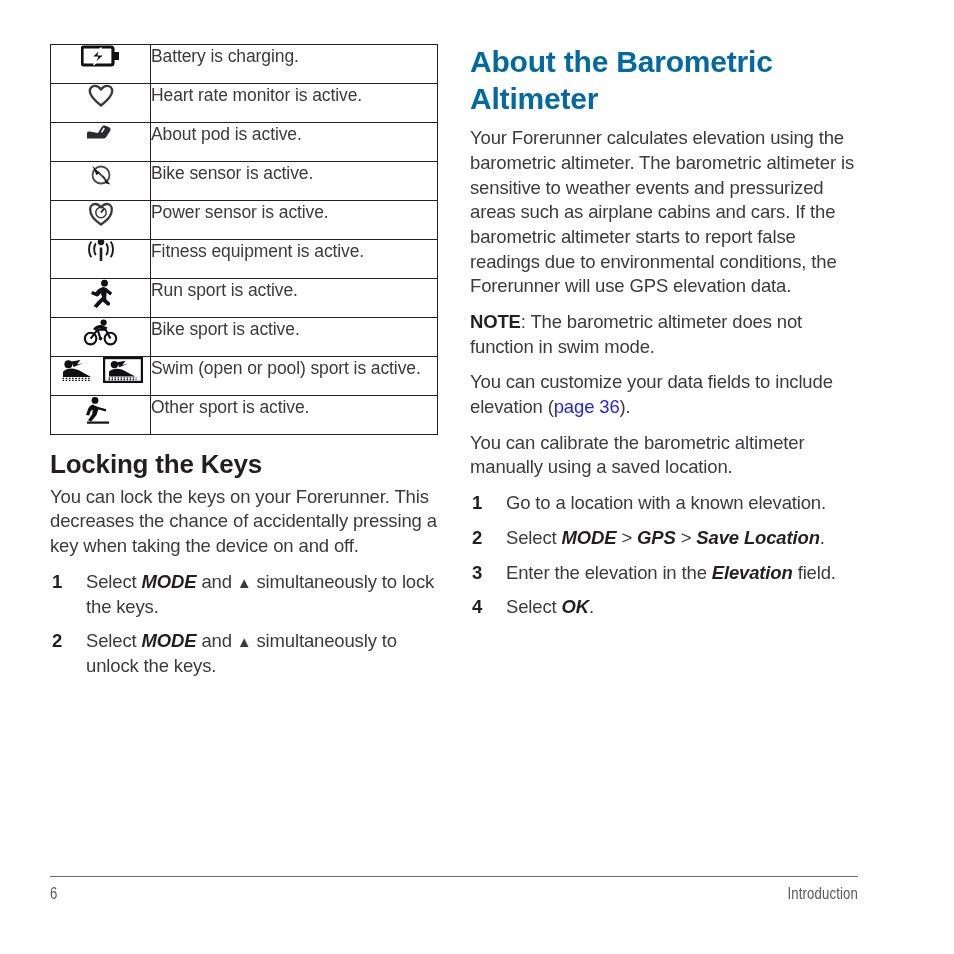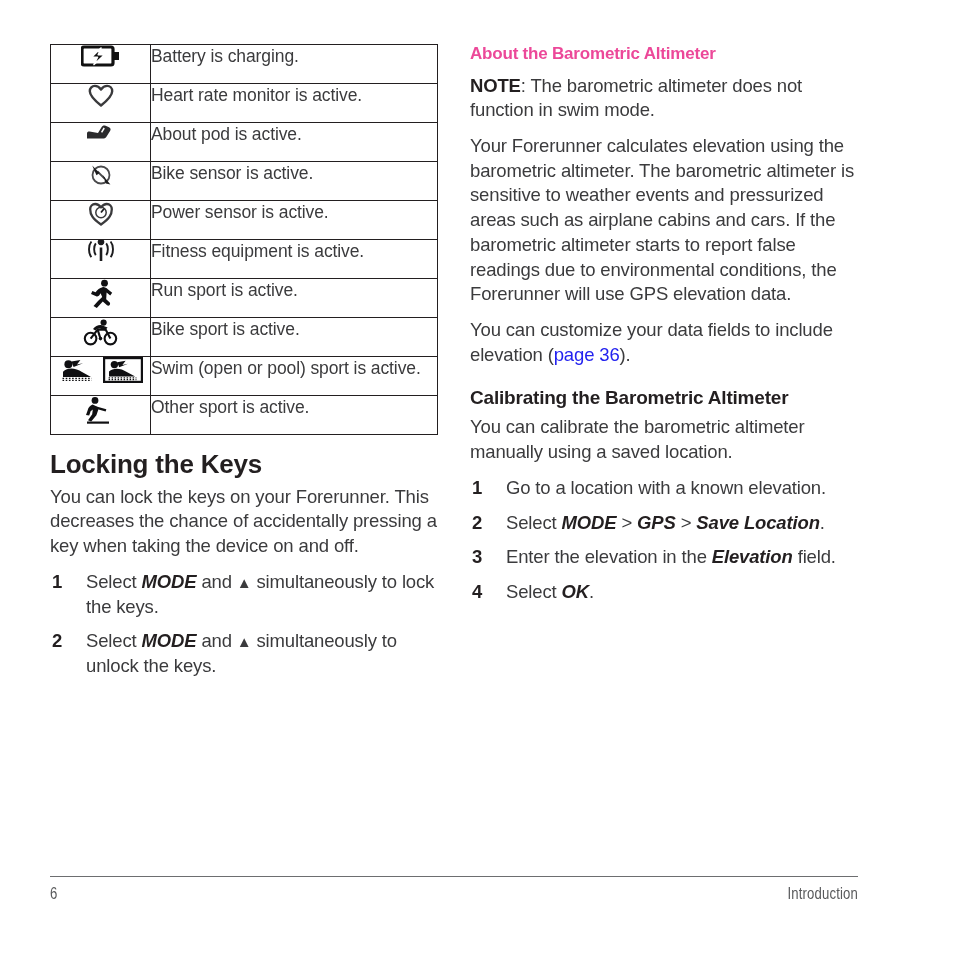--- a/index.html
+++ b/index.html
@@ -80,23 +80,23 @@
   
   h2.section-head-black {
     font-size: 26px;
     font-weight: bold;
     color: #231f20;
     margin: 14px 0 5px 0;
     line-height: 1.18;
     letter-spacing: -0.2px;
   }
   h2.section-head-blue {
-    font-size: 17px;
+    font-size: 30px;
     font-weight: bold;
-    color: #ec4899;
+    color: #0369a1;
     margin: 0 0 9px 0;
     line-height: 1.22;
     letter-spacing: -0.2px;
   }
   h3.sub-head {
     font-size: 19px;
     font-weight: bold;
     color: #231f20;
     margin: 19px 0 6px 0;
     line-height: 1.22;
@@ -340,27 +340,26 @@
           <span class="num">2</span><span>Select </span><b>MODE</b><span> and </span><span class="tri">▲</span><span> simultaneously to unlock the keys.</span>
         </li>
       </ol>
 
     </div>
 
     <div class="col-right">
 
       <h2 class="section-head-blue">About the Barometric Altimeter</h2>
 
+      <p class="body">Your Forerunner calculates elevation using the barometric altimeter. The barometric altimeter is sensitive to weather events and pressurized areas such as airplane cabins and cars. If the barometric altimeter starts to report false readings due to environmental conditions, the Forerunner will use GPS elevation data.</p>
+
       <p class="body"><b>NOTE</b><span>: The barometric altimeter does not function in swim mode.</span></p>
 
-      <p class="body">Your Forerunner calculates elevation using the barometric altimeter. The barometric altimeter is sensitive to weather events and pressurized areas such as airplane cabins and cars. If the barometric altimeter starts to report false readings due to environmental conditions, the Forerunner will use GPS elevation data.</p>
-
       <p class="body"><span>You can customize your data fields to include elevation (</span><a class="pagelink" href="#">page 36</a><span>).</span></p>
 
-      <h3 class="sub-head">Calibrating the Barometric Altimeter</h3>
       <p class="body">You can calibrate the barometric altimeter manually using a saved location.</p>
 
       <ol class="steps">
         <li>
           <span class="num">1</span><span>Go to a location with a known elevation.</span>
         </li>
         <li>
           <span class="num">2</span><span>Select </span><b>MODE</b><span> &gt; </span><b>GPS</b><span> &gt; </span><b>Save Location</b><span>.</span>
         </li>
         <li>

